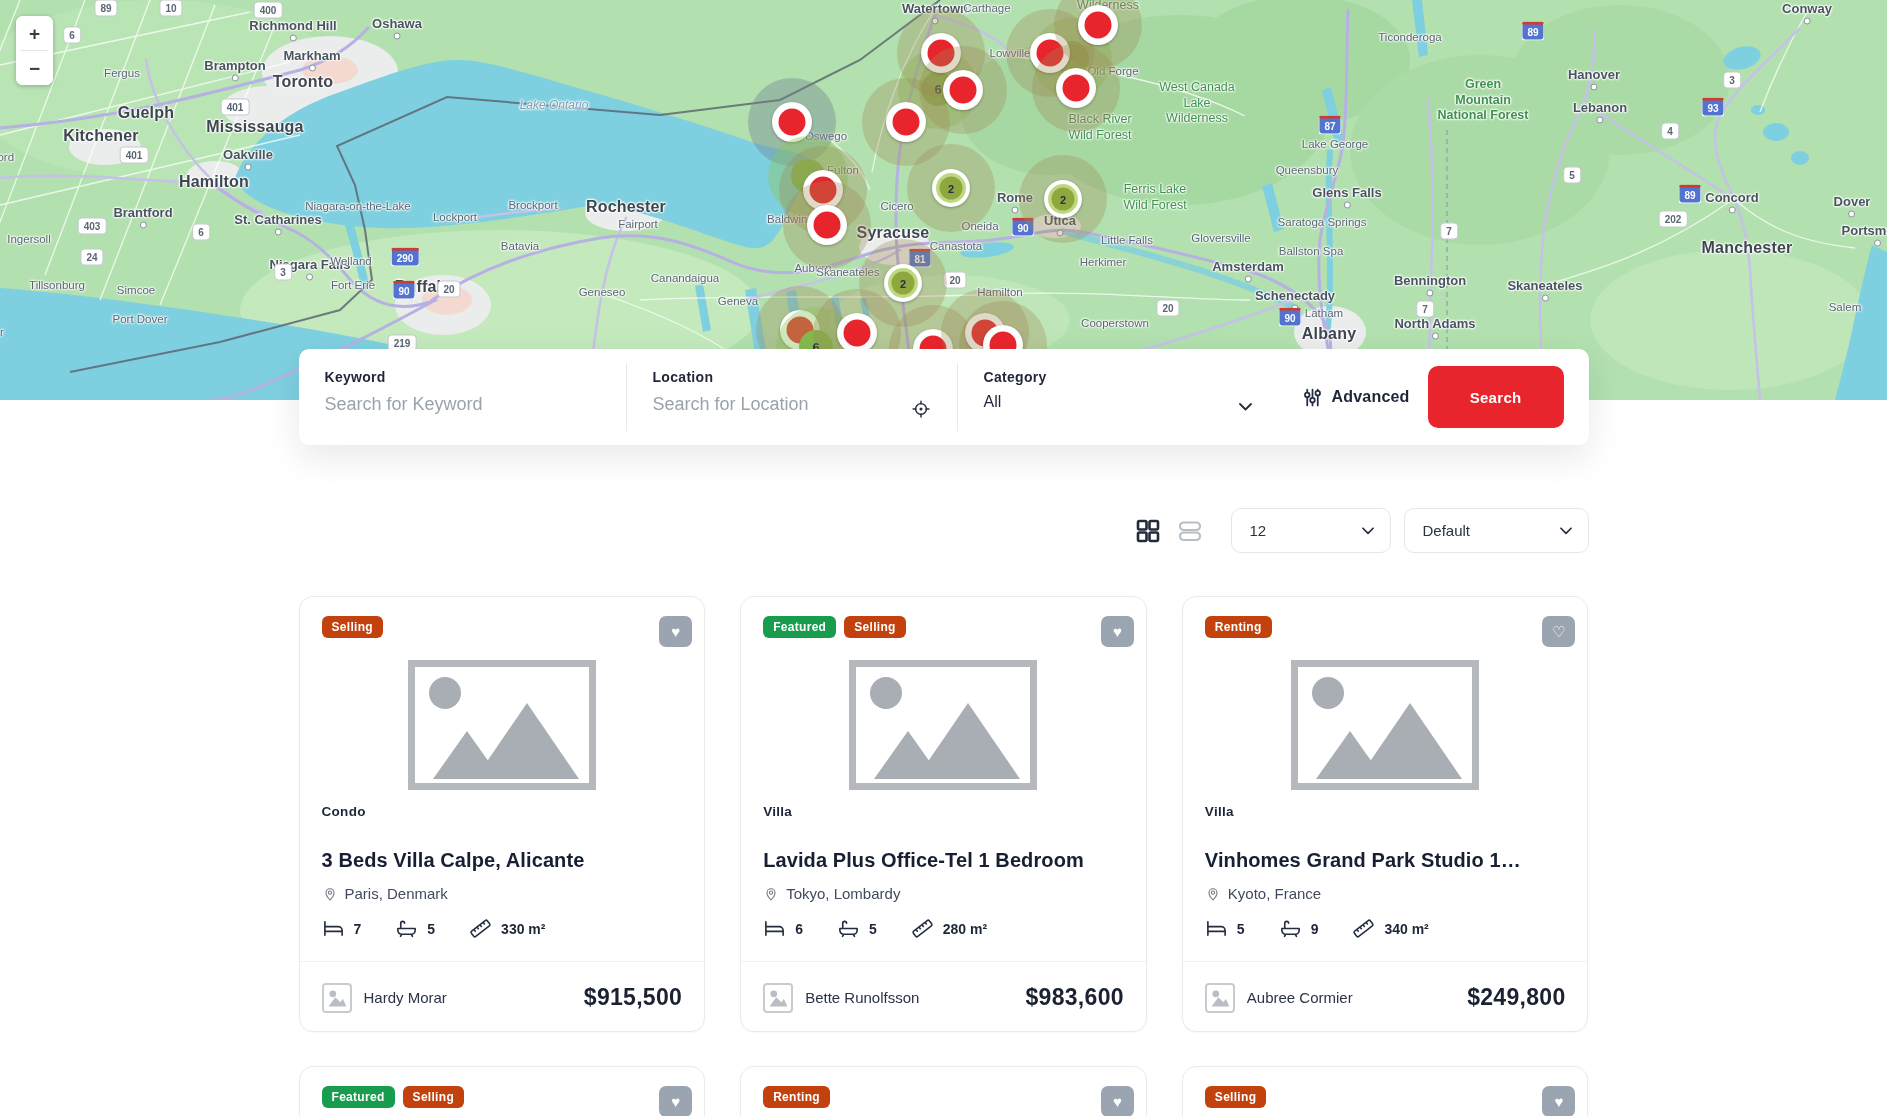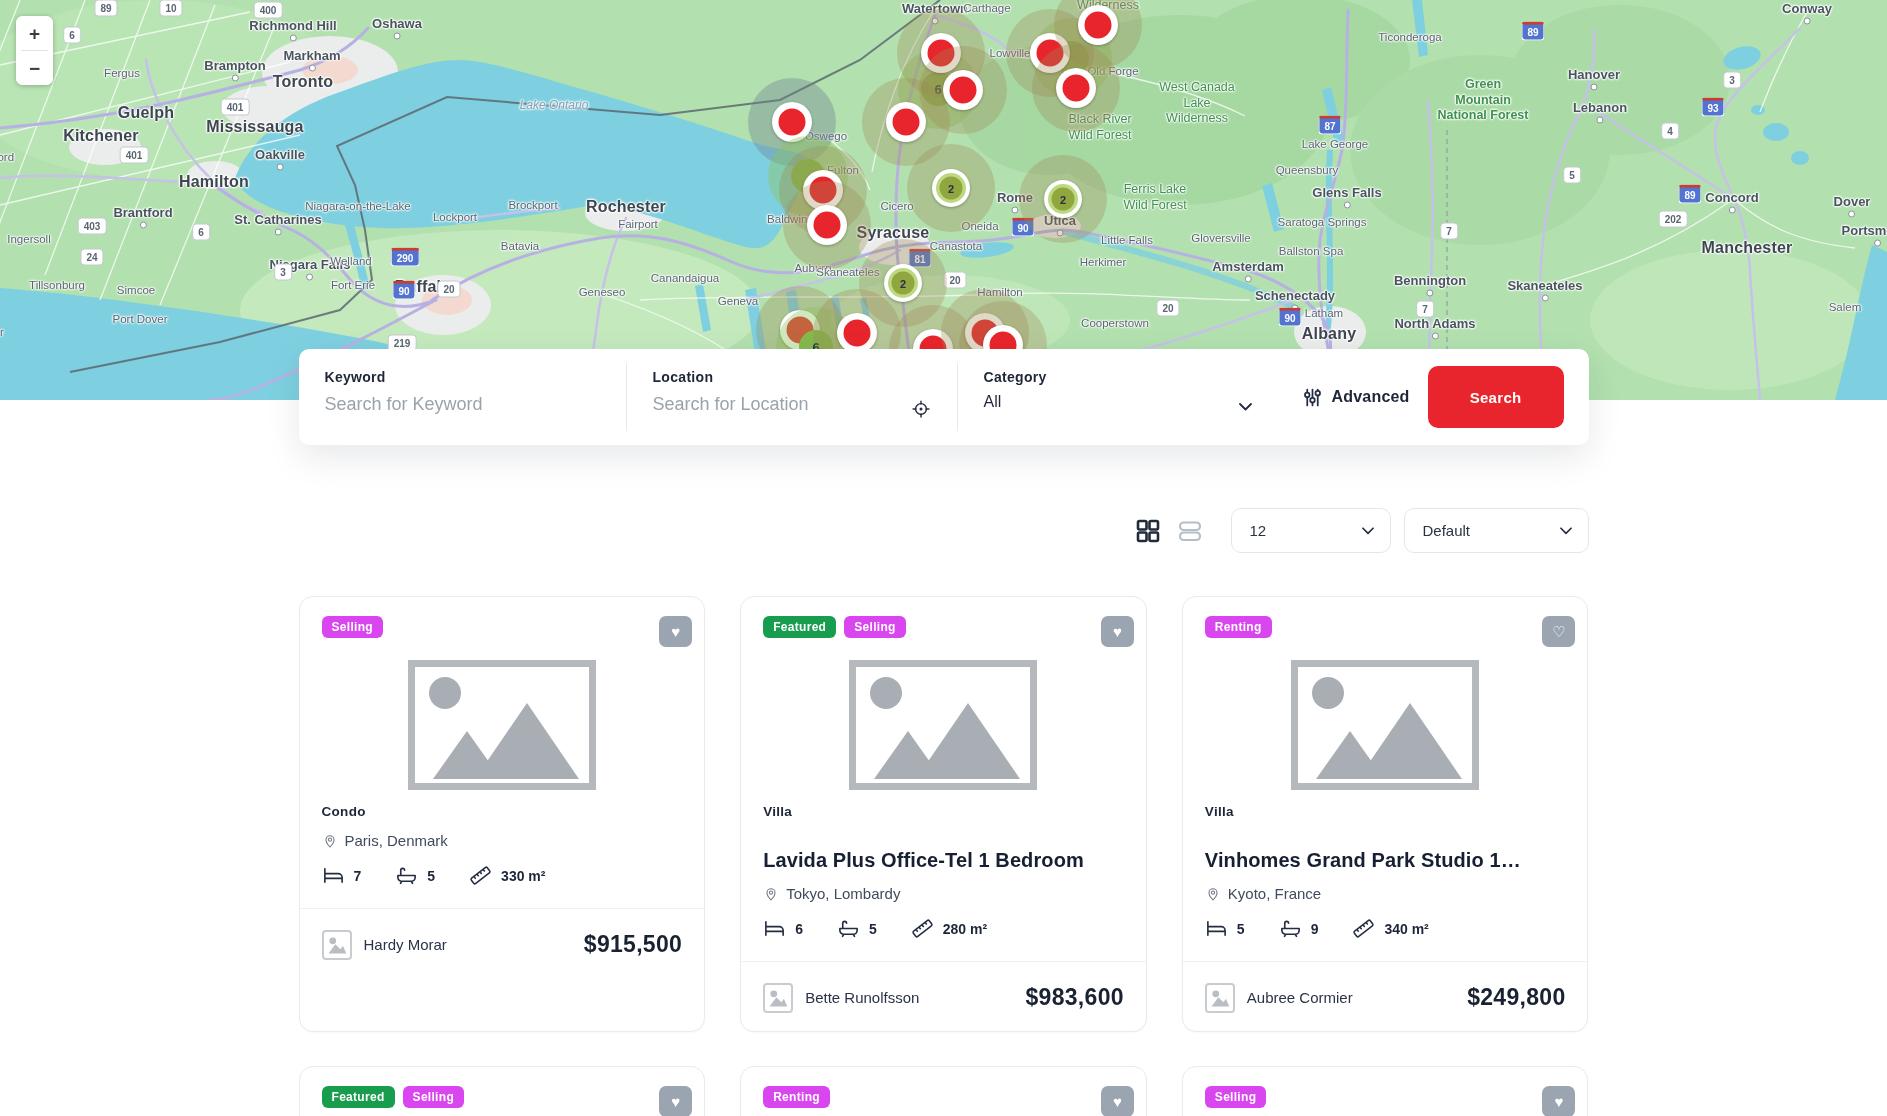--- a/index.html
+++ b/index.html
@@ -82,21 +82,21 @@
 
   
   .grid { width:1290px; margin:43px auto 0; display:grid;
     grid-template-columns:repeat(3,1fr); gap:34px 35px; }
   .card { position:relative; background:#fff; border:1px solid #e9ebef; border-radius:14px;
     height:436px; box-shadow:0 1px 2px rgba(0,0,0,.03); overflow:hidden; }
   .card-head { display:flex; justify-content:space-between; align-items:flex-start; padding:19px 12px 0 22px; }
   .badges { display:flex; gap:8px; }
   .badge { height:22px; display:inline-flex; align-items:center; padding:0 10px; border-radius:6px;
     color:#fff; font-size:12px; font-weight:700; letter-spacing:.3px; }
-  .badge.red { background:#d946ef; }
+  .badge.red { background:#c2410c; }
   .badge.green { background:#189d4e; }
   .fav { width:33px; height:31px; border:none; border-radius:7px; background:#9aa5b1;
     color:#fff; cursor:pointer; display:flex; align-items:center; justify-content:center;
     font-size:15px; line-height:1; padding:0; }
   .ph-frame { width:188px; height:130px; border:7px solid #b5b9be; background:#fff;
     margin:13px auto 0; position:relative; }
   .ptype { padding:0 22px; margin-top:14px; font-size:13.5px; font-weight:700; color:#1d2639;
     letter-spacing:.3px; }
   .title { padding:0 22px; margin-top:30px; font-size:20px; font-weight:700; color:#171f33;
     letter-spacing:.1px; white-space:nowrap; overflow:hidden; }
@@ -225,21 +225,21 @@
         <span class="map-label ml-lg" style="left: 146px; top: 113px;">Guelph</span>
         <span class="map-label ml-lg" style="left: 423px; top: 287px;">Buffalo</span>
         <span class="map-label ml-lg" style="left: 626px; top: 207px;">Rochester</span>
         <span class="map-label ml-lg" style="left: 893px; top: 233px;">Syracuse</span>
         <span class="map-label ml-lg" style="left: 1329px; top: 334px;">Albany</span>
         <span class="map-label ml-lg" style="left: 1747px; top: 248px;">Manchester</span>
         <span class="map-label ml-md" style="left: 235px; top: 65px;">Brampton</span>
         <span class="map-label ml-md" style="left: 312px; top: 55px;">Markham</span>
         <span class="map-label ml-md" style="left: 293px; top: 25px;">Richmond Hill</span>
         <span class="map-label ml-md" style="left: 397px; top: 23px;">Oshawa</span>
-        <span class="map-label ml-md" style="left: 248px; top: 154px; margin-left: 32px;">Oakville</span>
+        <span class="map-label ml-md" style="left: 248px; top: 154px;">Oakville</span>
         <span class="map-label ml-md" style="left: 143px; top: 212px;">Brantford</span>
         <span class="map-label ml-md" style="left: 278px; top: 219px;">St. Catharines</span>
         <span class="map-label ml-md" style="left: 310px; top: 242px; margin-top: 22px;">Niagara Falls</span>
         <span class="map-label ml-md" style="left: 935px; top: 8px;">Watertown</span>
         <span class="map-label ml-md" style="left: 1060px; top: 220px;">Utica</span>
         <span class="map-label ml-md" style="left: 1015px; top: 197px;">Rome</span>
         <span class="map-label ml-md" style="left: 1295px; top: 295px;">Schenectady</span>
         <span class="map-label ml-md" style="left: 1248px; top: 266px;">Amsterdam</span>
         <span class="map-label ml-md" style="left: 1347px; top: 192px;">Glens Falls</span>
         <span class="map-label ml-md" style="left: 1430px; top: 280px;">Bennington</span>
@@ -536,20 +536,21 @@
           </button>
     </div>
     <div class="ph-frame">
       <svg width="100%" height="100%" viewBox="0 0 174 116" preserveAspectRatio="none">
         <circle cx="30" cy="26" r="16" fill="#a9aeb4"></circle>
         <polygon points="18,112 52,64 86,112" fill="#a9aeb4"></polygon>
         <polygon points="60,112 112,36 164,112" fill="#a9aeb4"></polygon>
       </svg>
     </div>
     <div class="ptype b-type">Condo</div>
+    <h3 class="title b-title">3 Beds Villa Calpe, Alicante</h3>
     <div class="locrow">
       <span class="icon">
         <svg width="16" height="16" viewBox="0 0 24 24" fill="none" stroke="#707a86" stroke-width="1.6">
           <path d="M12 21s-6-6.2-6-11a6 6 0 0 1 12 0c0 4.8-6 11-6 11z"></path>
               <circle cx="12" cy="10" r="2.4"></circle>
         </svg>
       </span>
       <span class="b-loc">Paris, Denmark</span>
     </div>
     <div class="stats">

